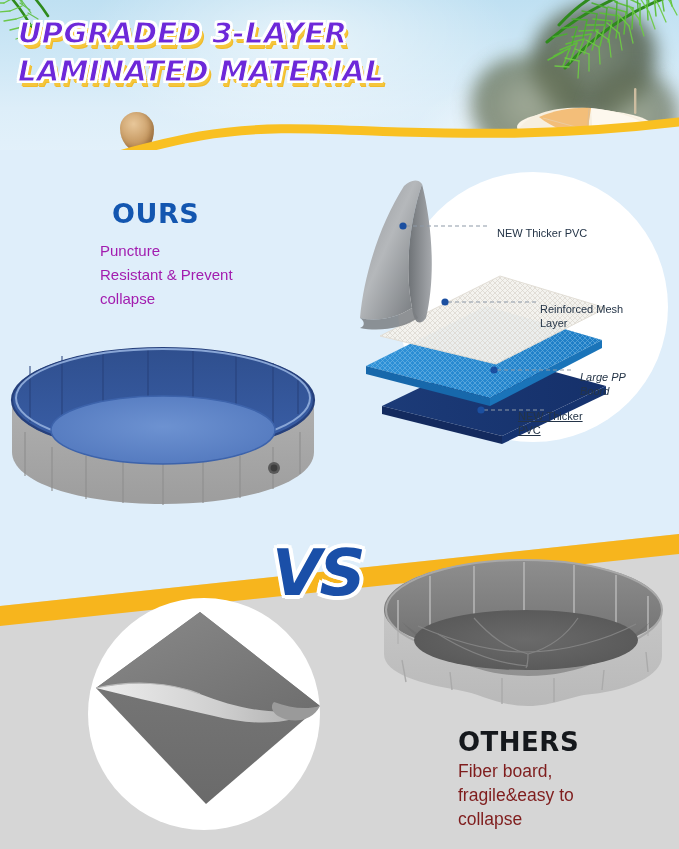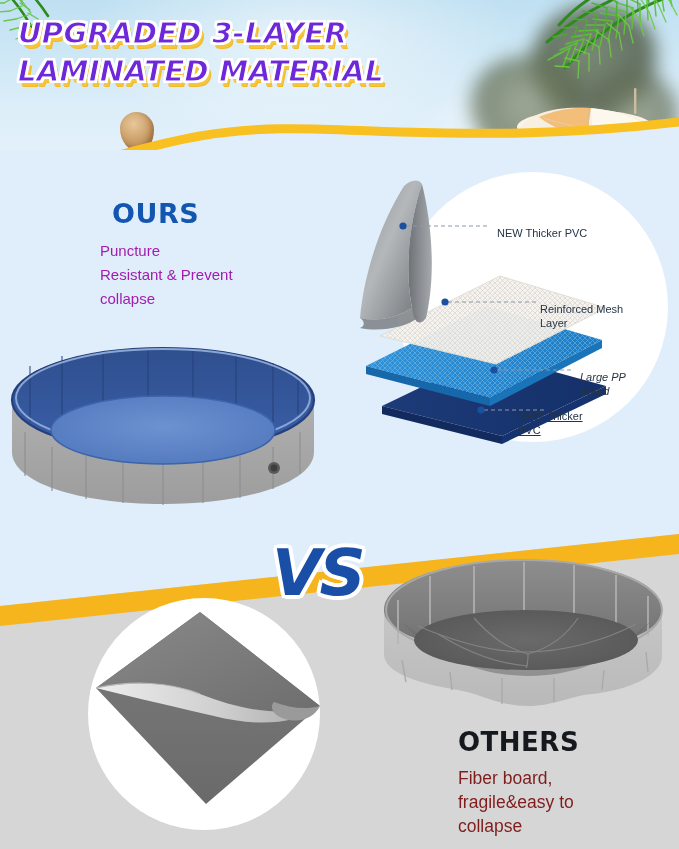--- a/index.html
+++ b/index.html
@@ -94,21 +94,21 @@
       3px 0 0 #fff,-3px 0 0 #fff,0 3px 0 #fff,0 -3px 0 #fff,
       3px 3px 0 #fff,-3px 3px 0 #fff,3px -3px 0 #fff,-3px -3px 0 #fff,
       4px 0 0 #fff,-4px 0 0 #fff,0 4px 0 #fff,0 -4px 0 #fff;
     letter-spacing:-2px;margin-top:38px;}
 
   
   .pool-others{position:absolute;left:378px;top:548px;width:290px;height:190px;z-index:5;}
 
   .others-block{position:absolute;left:458px;top:727px;z-index:6;width:210px;}
   .others-head{font-family:"DejaVu Sans",sans-serif;font-weight:bold;font-size:26px;
-    color:#15181c;letter-spacing:.5px;margin:0 0 9px 0;}
+    color:#15181c;letter-spacing:.5px;margin:0 0 2px 0;}
   .others-body{font-family:"Liberation Sans",sans-serif;font-size:17.5px;line-height:24px;
     color:#7f1d1d;white-space:pre-line;}
 
   
   .peel-circle{position:absolute;left:88px;top:598px;width:232px;height:232px;
     border-radius:50%;background:#ffffff;z-index:5;}
   .peel-svg{position:absolute;left:88px;top:598px;width:232px;height:232px;z-index:6;}
 </style>
 </head>
 <body>

